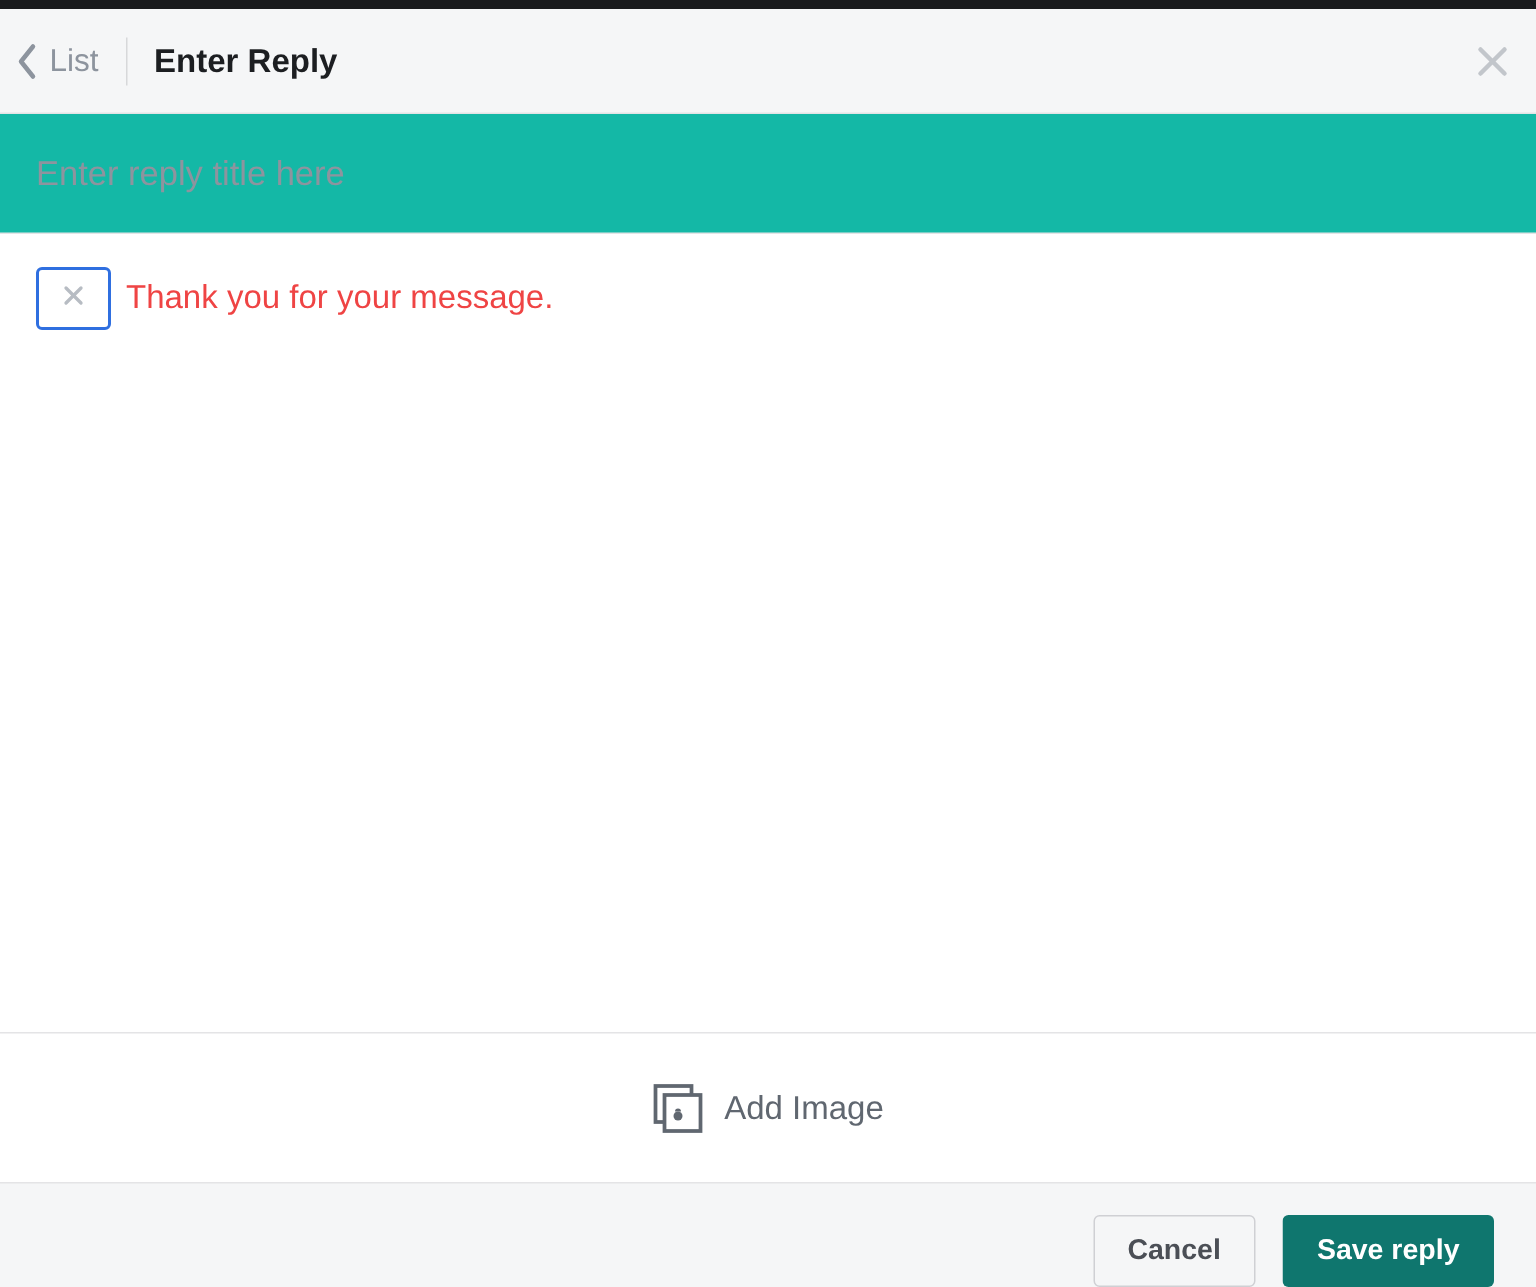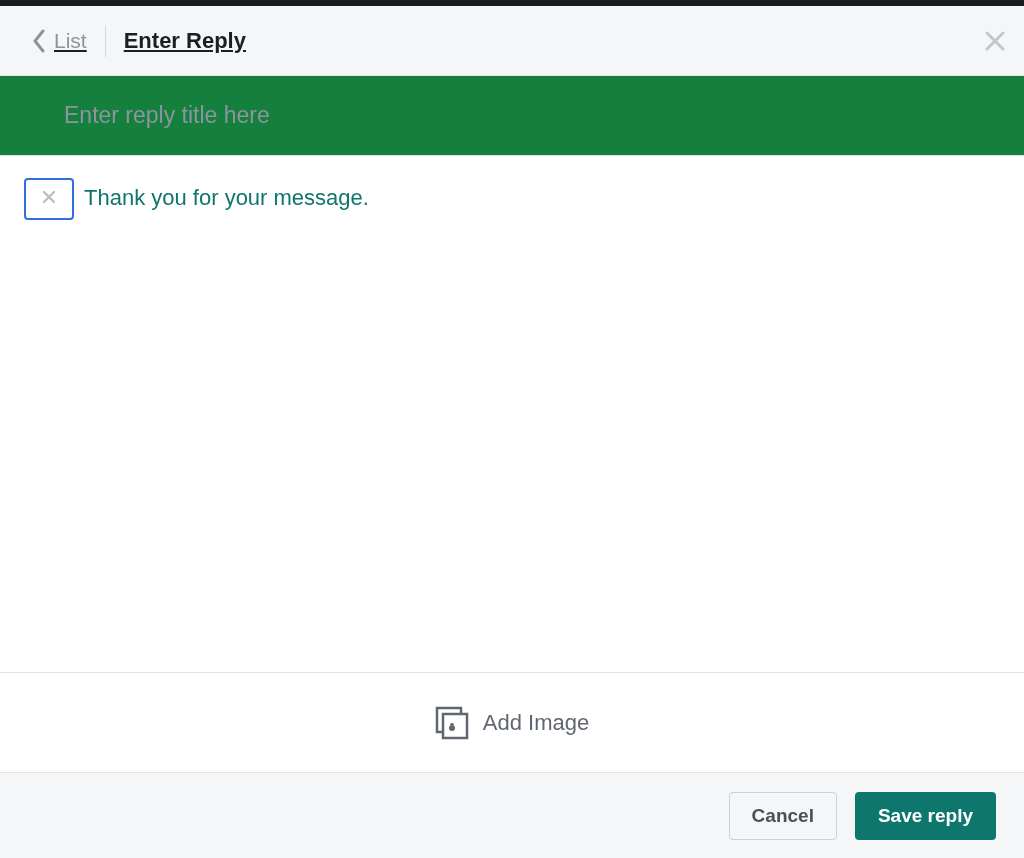--- a/index.html
+++ b/index.html
@@ -16,23 +16,22 @@
     display: flex; flex-direction: column;
     position: relative;
   }
   
   .header {
     height: 70px;
     background: #f5f6f7;
     border-bottom: 1px solid #e4e4e6;
     display: flex;
     align-items: center;
-    padding: 0 32px;
+    padding: 0 11px;
     position: relative;
-    text-decoration: underline;
   }
   .back-group {
     display: flex; align-items: center;
     color: #8d949e;
     cursor: pointer;
     gap: 8px;
     padding-right: 18px;
   }
   .chevron-left {
     width: 14px; height: 24px;
@@ -55,22 +54,21 @@
     position: absolute;
     right: 18px; top: 50%; transform: translateY(-50%);
     width: 22px; height: 22px;
     color: #c2c6cb;
     cursor: pointer;
   }
   .close-x svg { display:block; }
   
   .title-input-wrap {
     border-bottom: 1px solid #e4e4e6;
-    background: #15803d;
-    padding-left: 40px;
+    background: #14b8a6;
   }
   .title-input {
     width: 100%;
     border: none;
     outline: none;
     font-size: 23px;
     padding: 26px 24px;
     color: #1c1e21;
     background: transparent;
   }
@@ -89,21 +87,21 @@
   .image-chip {
     width: 50px; height: 42px;
     border: 2px solid #2f6fe0;
     border-radius: 4px;
     display: flex; align-items: center; justify-content: center;
     cursor: pointer;
   }
   .image-chip svg { width: 14px; height: 14px; }
   .editor-text {
     font-size: 22px;
-    color: #0f766e;
+    color: #ef4444;
     line-height: 1.3;
     padding-top: 6px;
   }
   
   .toolbar {
     height: 100px;
     border-top: 1px solid #e4e4e6;
     background: #fff;
     display: flex;
     align-items: center;
@@ -112,25 +110,25 @@
   .tool-btn {
     display: flex; align-items: center; gap: 14px;
     color: #606770;
     font-size: 22px;
     cursor: pointer;
   }
   .tool-btn .ticon { width: 34px; height: 34px; display:flex; align-items:center; justify-content:center; color:#606770; }
   .tool-btn .ticon svg { width: 34px; height: 34px; }
   
   .footer {
-    height: 86px;
+    height: 70px;
     background: #f5f6f7;
     border-top: 1px solid #e4e4e6;
     display: flex;
-    align-items: center;
+    align-items: flex-end;
     justify-content: flex-end;
     gap: 18px;
     padding: 0 28px;
   }
   .btn {
     height: 48px;
     padding: 0 22px;
     border-radius: 4px;
     font-size: 19px;
     font-weight: 600;

